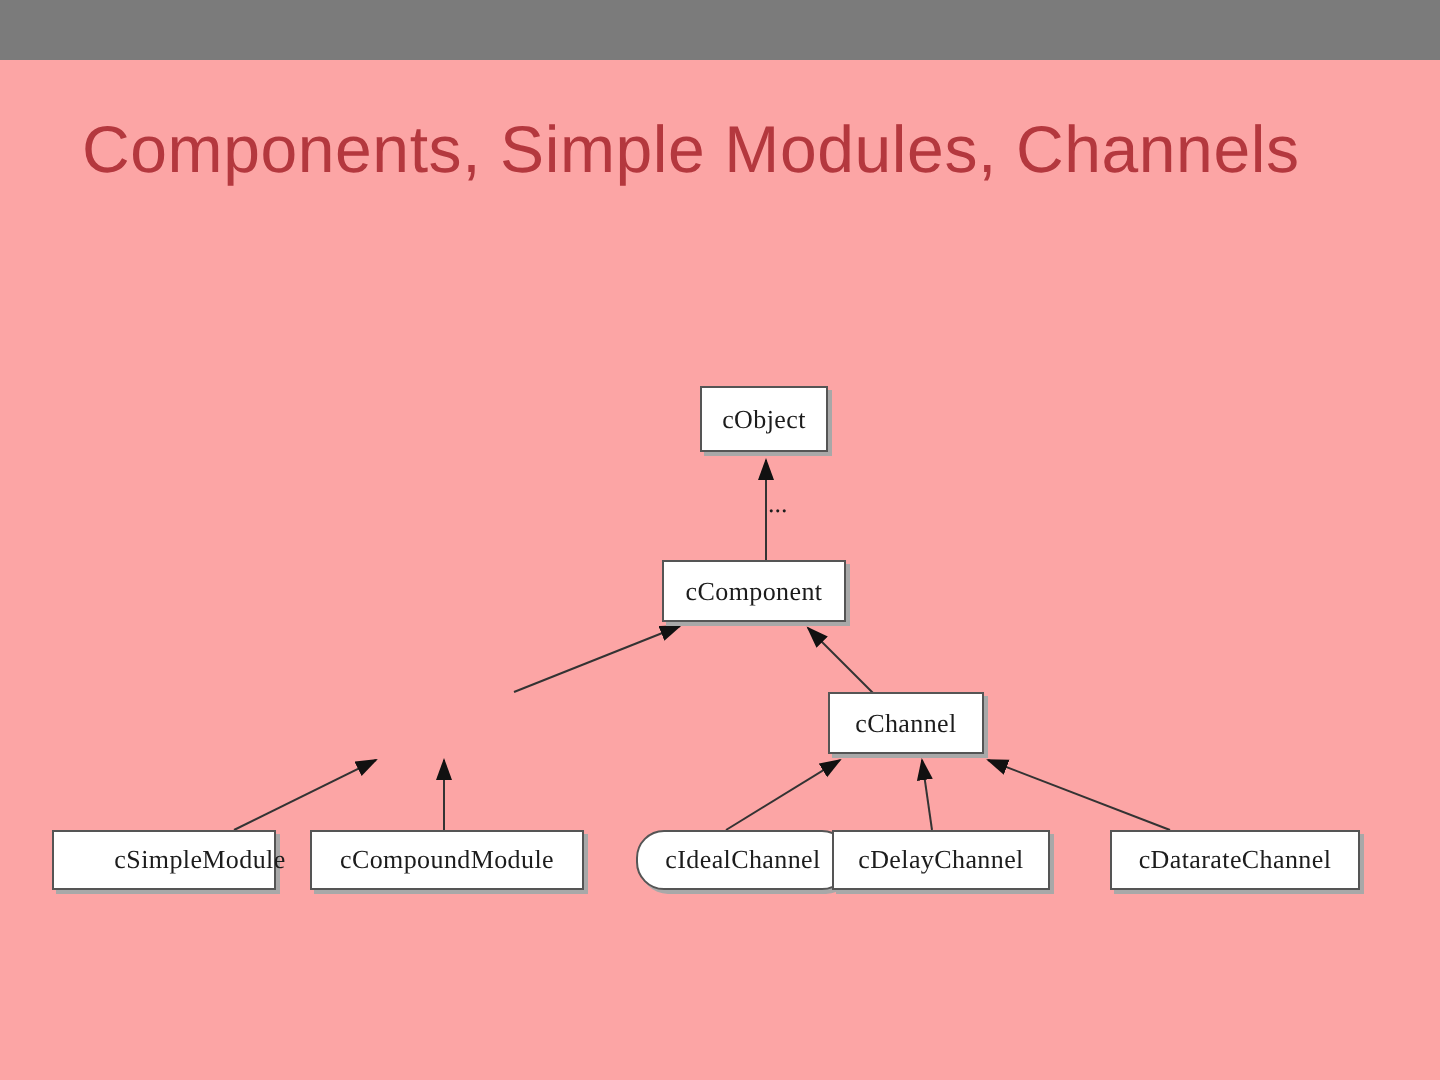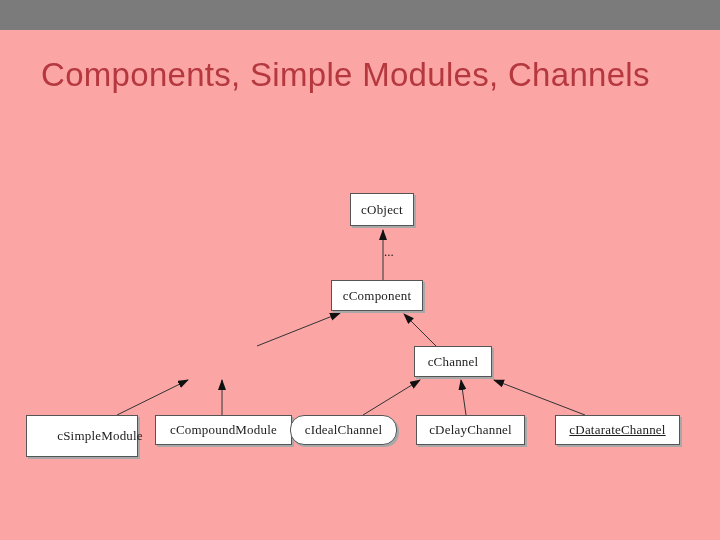--- a/index.html
+++ b/index.html
@@ -59,25 +59,25 @@
     font-family: "Liberation Serif", "DejaVu Serif", serif;
     font-size: 13px;
     color: #1c1c1c;
     letter-spacing: 0.2px;
     white-space: nowrap;
   }
   .node-cobject          { left: 350px; top: 193px; width: 64px;  height: 33px; }
   .node-ccomponent       { left: 331px; top: 280px; width: 92px;  height: 31px; }
   .node-cmodule          { left: 190px; top: 345px; width: 67px;  height: 32px; }
   .node-cchannel         { left: 414px; top: 346px; width: 78px;  height: 31px; }
-  .node-csimplemodule    { left: 26px;  top: 415px; width: 112px; height: 42px; padding-left: 36px; }
+  .node-csimplemodule    { left: 26px;  top: 415px; width: 112px; height: 30px; padding-left: 36px; }
   .node-ccompoundmodule  { left: 155px; top: 415px; width: 137px; height: 30px; text-align: right; }
-  .node-cidealchannel    { left: 290px; top: 415px; width: 107px; height: 30px; border-radius: 14px; }
+  .node-cidealchannel    { left: 318px; top: 415px; width: 107px; height: 30px; border-radius: 14px; }
   .node-cdelaychannel    { left: 416px; top: 415px; width: 109px; height: 30px; }
-  .node-cdataratechannel { left: 555px; top: 415px; width: 125px; height: 30px; text-decoration: underline; }
+  .node-cdataratechannel { left: 555px; top: 415px; width: 125px; height: 30px; }
   .edge-ellipsis-label {
     position: absolute;
     left: 384px;
     top: 244px;
     font-family: "Liberation Serif", "DejaVu Serif", serif;
     font-size: 13px;
     color: #1c1c1c;
   }
 </style>
 </head>

